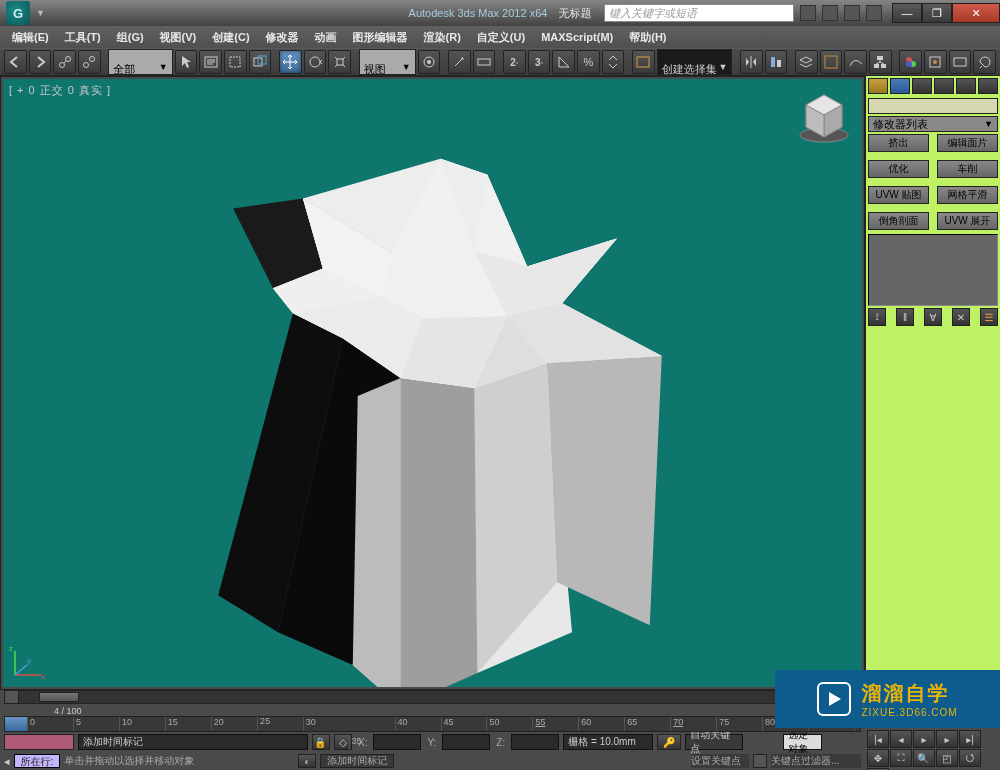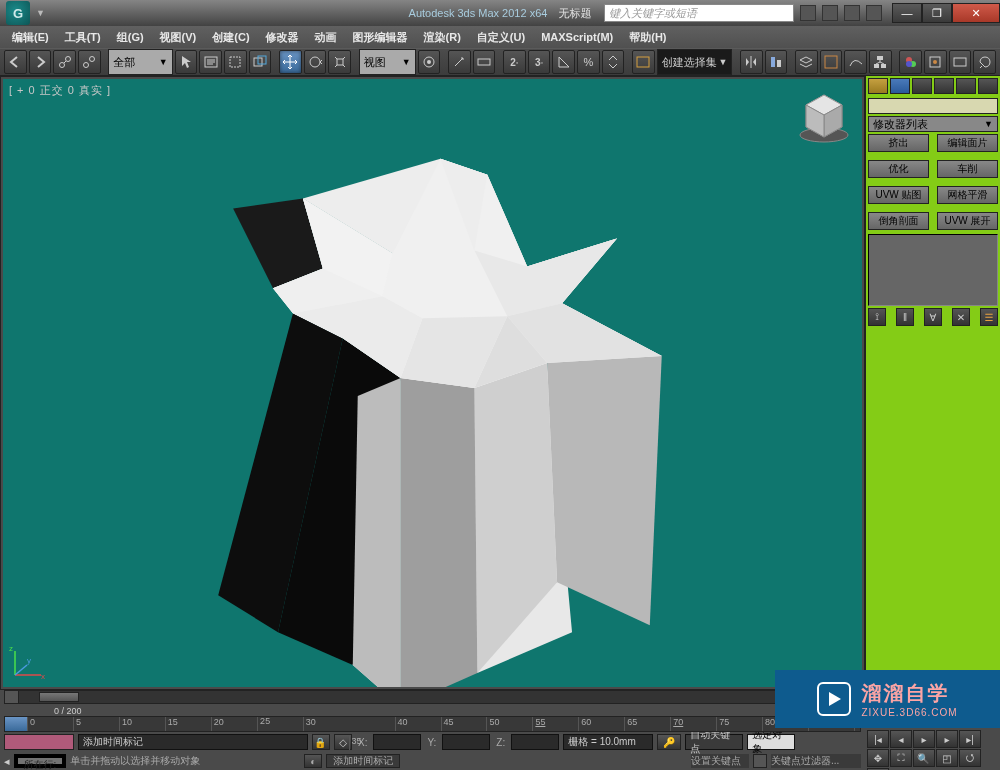--- a/index.html
+++ b/index.html
@@ -20,32 +20,32 @@
 
 .menubar { height: 22px; background: linear-gradient(#606060,#505050); display: flex; align-items: center; padding: 0 4px; font-size: 11px; color: #e8e8e8; }
 .menubar .menu-item { padding: 2px 8px; cursor: pointer; font-weight: bold; }
 
 
 .toolbar { height: 28px; background: linear-gradient(#4c4c4c,#3c3c3c); border-top: 1px solid #5a5a5a; border-bottom: 1px solid #222; display: flex; align-items: center; padding: 0 4px; gap: 2px; }
 .tb-btn { width: 24px; height: 24px; background: linear-gradient(#555,#3a3a3a); border: 1px solid #222; border-radius: 2px; display: flex; align-items: center; justify-content: center; color: #ccc; font-size: 12px; cursor: pointer; }
 .tb-btn.active { background: linear-gradient(#6a95c5,#3a6a9a); box-shadow: inset 0 0 4px rgba(0,0,0,.5); }
 .tb-btn svg { width: 16px; height: 16px; }
 .tb-sep { width: 4px; height: 24px; }
-.tb-dropdown { height: 20px; background: #aaa; border: 1px solid #222; font-size: 11px; padding: 12px 4px; color: #000; display: flex; align-items: center; }
+.tb-dropdown { height: 20px; background: #aaa; border: 1px solid #222; font-size: 11px; padding: 12px 4px; color: #000; display: flex; }
 .tb-dropdown.dark { background: #1a1a1a; color: #ccc; width: 80px; }
 
 
 .viewport-area { position: absolute; top: 76px; bottom: 80px; left: 0; right: 135px; background: #4a4a4a; border: 1px solid #222; }
 .viewport { position: absolute; inset: 2px; background: #0f766e; overflow: hidden; }
 .vp-label { position: absolute; top: 4px; left: 6px; color: #c8c8c8; font-size: 11px; letter-spacing: 1px; }
 .vp-cube { position: absolute; top: 10px; right: 10px; width: 56px; height: 56px; }
 .vp-axis { position: absolute; bottom: 4px; left: 4px; width: 40px; height: 40px; }
 
 
-.cmd-panel { position: absolute; top: 76px; bottom: 0; right: 0; width: 135px; background: #84cc16; border-left: 1px solid #222; font-size: 11px; color: #ddd; }
+.cmd-panel { position: absolute; top: 76px; bottom: 0; right: 0; width: 135px; background: #bef264; border-left: 1px solid #222; font-size: 11px; color: #ddd; }
 .cmd-tabs { height: 20px; display: flex; gap: 2px; padding: 2px; }
 .cmd-tabs .ct { flex: 1; height: 16px; background: linear-gradient(#555,#333); border: 1px solid #222; cursor: pointer; }
 .cmd-tabs .ct.active { background: linear-gradient(#c5a040,#9a7a20); }
 .cmd-name { margin: 2px; height: 16px; background: #d8d8b0; border: 1px solid #222; }
 .cmd-modifier { margin: 2px; height: 16px; background: #888; border: 1px solid #222; color: #000; padding: 0 4px; display: flex; align-items: center; justify-content: space-between; }
 .cmd-modifier::after { content: "▼"; font-size: 9px; }
 .mod-buttons { display: grid; grid-template-columns: 1fr 1fr; gap: 8px; margin: 0 2px 4px 2px; }
 .mod-buttons button { height: 18px; background: linear-gradient(#888,#666); border: 1px solid #222; font-size: 10px; color: #000; cursor: pointer; }
 .mod-stack { margin: 2px; height: 72px; background: #666; border: 1px inset #333; }
 .mod-controls { display: flex; gap: 2px; margin: 2px; justify-content: space-between; }
@@ -59,27 +59,27 @@
 .scrollbar-h { height: 14px; background: #333; border: 1px solid #222; margin: 0 4px 2px 4px; display: flex; align-items: center; }
 .scrollbar-h .sb-thumb { width: 40px; height: 10px; background: linear-gradient(#777,#555); border: 1px solid #222; margin-left: 20px; }
 .time-ruler { height: 16px; background: #383838; border: 1px solid #222; margin: 0 4px; position: relative; display: flex; }
 .time-ruler .tick { position: absolute; top: 0; font-size: 9px; color: #aaa; border-left: 1px solid #555; height: 100%; padding-left: 2px; }
 .status-row { height: 20px; display: flex; align-items: center; gap: 4px; padding: 2px 4px; font-size: 10px; color: #ccc; }
 .status-row .sr-box { height: 16px; background: #2a2a2a; border: 1px solid #111; display: flex; align-items: center; padding: 0 4px; }
 .status-row .sr-label { color: #aaa; padding: 0 2px; }
 .status-row input.coord { width: 48px; height: 16px; background: #2a2a2a; border: 1px solid #111; color: #ccc; font-size: 10px; padding: 0 2px; }
 .status-btn { width: 18px; height: 16px; background: linear-gradient(#555,#333); border: 1px solid #222; cursor: pointer; display: inline-flex; align-items: center; justify-content: center;}
 .hint-row { height: 18px; display: flex; align-items: center; gap: 4px; padding: 0 4px; font-size: 10px; color: #aaa; }
-.hint-row .loc-btn { height: 14px; background: #737373; color: #222; border: 4px solid #000000; padding: 0 6px; font-size: 10px; }
+.hint-row .loc-btn { height: 14px; background: #c4b5fd; color: #222; border: 1px solid #000000; padding: 0 6px; font-size: 10px; }
 .hint-row .add-marker { border: 1px solid #222; background: #3a3a3a; padding: 0 6px; height: 14px; display: flex; align-items: center; }
 .playback { display: flex; gap: 1px; }
 .playback .pb { width: 22px; height: 18px; background: linear-gradient(#555,#333); border: 1px solid #222; color: #ccc; display: flex; align-items: center; justify-content: center; font-size: 10px; cursor: pointer; }
 
 
-.watermark { position: absolute; right: 0; bottom: 42px; width: 225px; height: 58px; background: #0e5b8e; display: flex; align-items: center; justify-content: center; color: #fca5a5; gap: 10px; }
+.watermark { position: absolute; right: 0; bottom: 42px; width: 225px; height: 58px; background: #0e5b8e; display: flex; align-items: center; justify-content: center; color: #eab308; gap: 10px; }
 .watermark .wm-icon { width: 34px; height: 34px; border: 2px solid #fff; border-radius: 6px; display: flex; align-items: center; justify-content: center; }
 .watermark .wm-text { display: flex; flex-direction: column; align-items: flex-start; }
 .watermark .wm-text .big { font-size: 20px; font-weight: bold; letter-spacing: 2px; }
 .watermark .wm-text .small { font-size: 10px; letter-spacing: 1px; }
 </style>
 </head>
 <body>
 
 <div class="titlebar">
   <div class="app-icon">G</div>
@@ -379,21 +379,21 @@
   </div>
 </div>
 
 <div class="bottom-area">
   <div class="scrollbar-h">
     <div style="width:14px;height:12px;background:#555;border-right:1px solid #222;"></div>
     <div class="sb-thumb"></div>
   </div>
   <div class="timeline-header">
     <div style="width:18px;height:10px;margin-left:6px;"></div>
-    <span class="frame-label">0 / 200</span>
+    <span class="frame-label">4 / 100</span>
   </div>
   <div class="time-ruler">
     <div style="position:absolute;left:0;top:0;width:22px;height:100%;background:linear-gradient(#6a95c5,#3a6a9a);"></div>
   <div class="tick" style="left: 22px;">0</div>
       <div class="tick" style="left: 67.9444px;">5</div>
       <div class="tick" style="left: 113.889px;">10</div>
       <div class="tick" style="left: 159.833px;">15</div>
       <div class="tick" style="left: 205.778px;">20</div>
       <div class="tick" style="left: 251.722px; font-family: Liberation Mono, monospace;">25</div>
       <div class="tick" style="left: 297.667px;">30</div>
@@ -417,21 +417,21 @@
     <div class="status-btn">◇</div>
     <span class="sr-label">X:</span>
     <input class="coord" style="">
     <span class="sr-label">Y:</span>
     <input class="coord" style="">
     <span class="sr-label">Z:</span>
     <input class="coord" style="">
     <div class="sr-box" style="width:90px;">栅格 = 10.0mm</div>
     <div class="status-btn" style="width:24px;">🔑</div>
     <div class="sr-box" style="width:58px;background:#3a3a3a;">自动关键点</div>
-    <div class="sr-box" style="width:48px;background:#ddd;color:#000;">选定对象</div>
+    <div class="sr-box" style="width:39px;background:#ddd;color:#000;margin-left:36px;">选定对象</div>
   </div>
   <div class="hint-row">
     <span style="color:#ccc;font-size:11px;">◂</span>
     <div class="loc-btn">所在行:</div>
     <div class="sr-box" style="flex:0 0 230px;height:14px;">单击并拖动以选择并移动对象</div>
     <div class="status-btn" style="height:14px;">◐</div>
     <div class="add-marker">添加时间标记</div>
     <div style="flex:1"></div>
     <div class="sr-box" style="width:58px;height:14px;background:#3a3a3a;">设置关键点</div>
     <div style="width:14px;height:14px;background:#555;border:1px solid #222;"></div>

